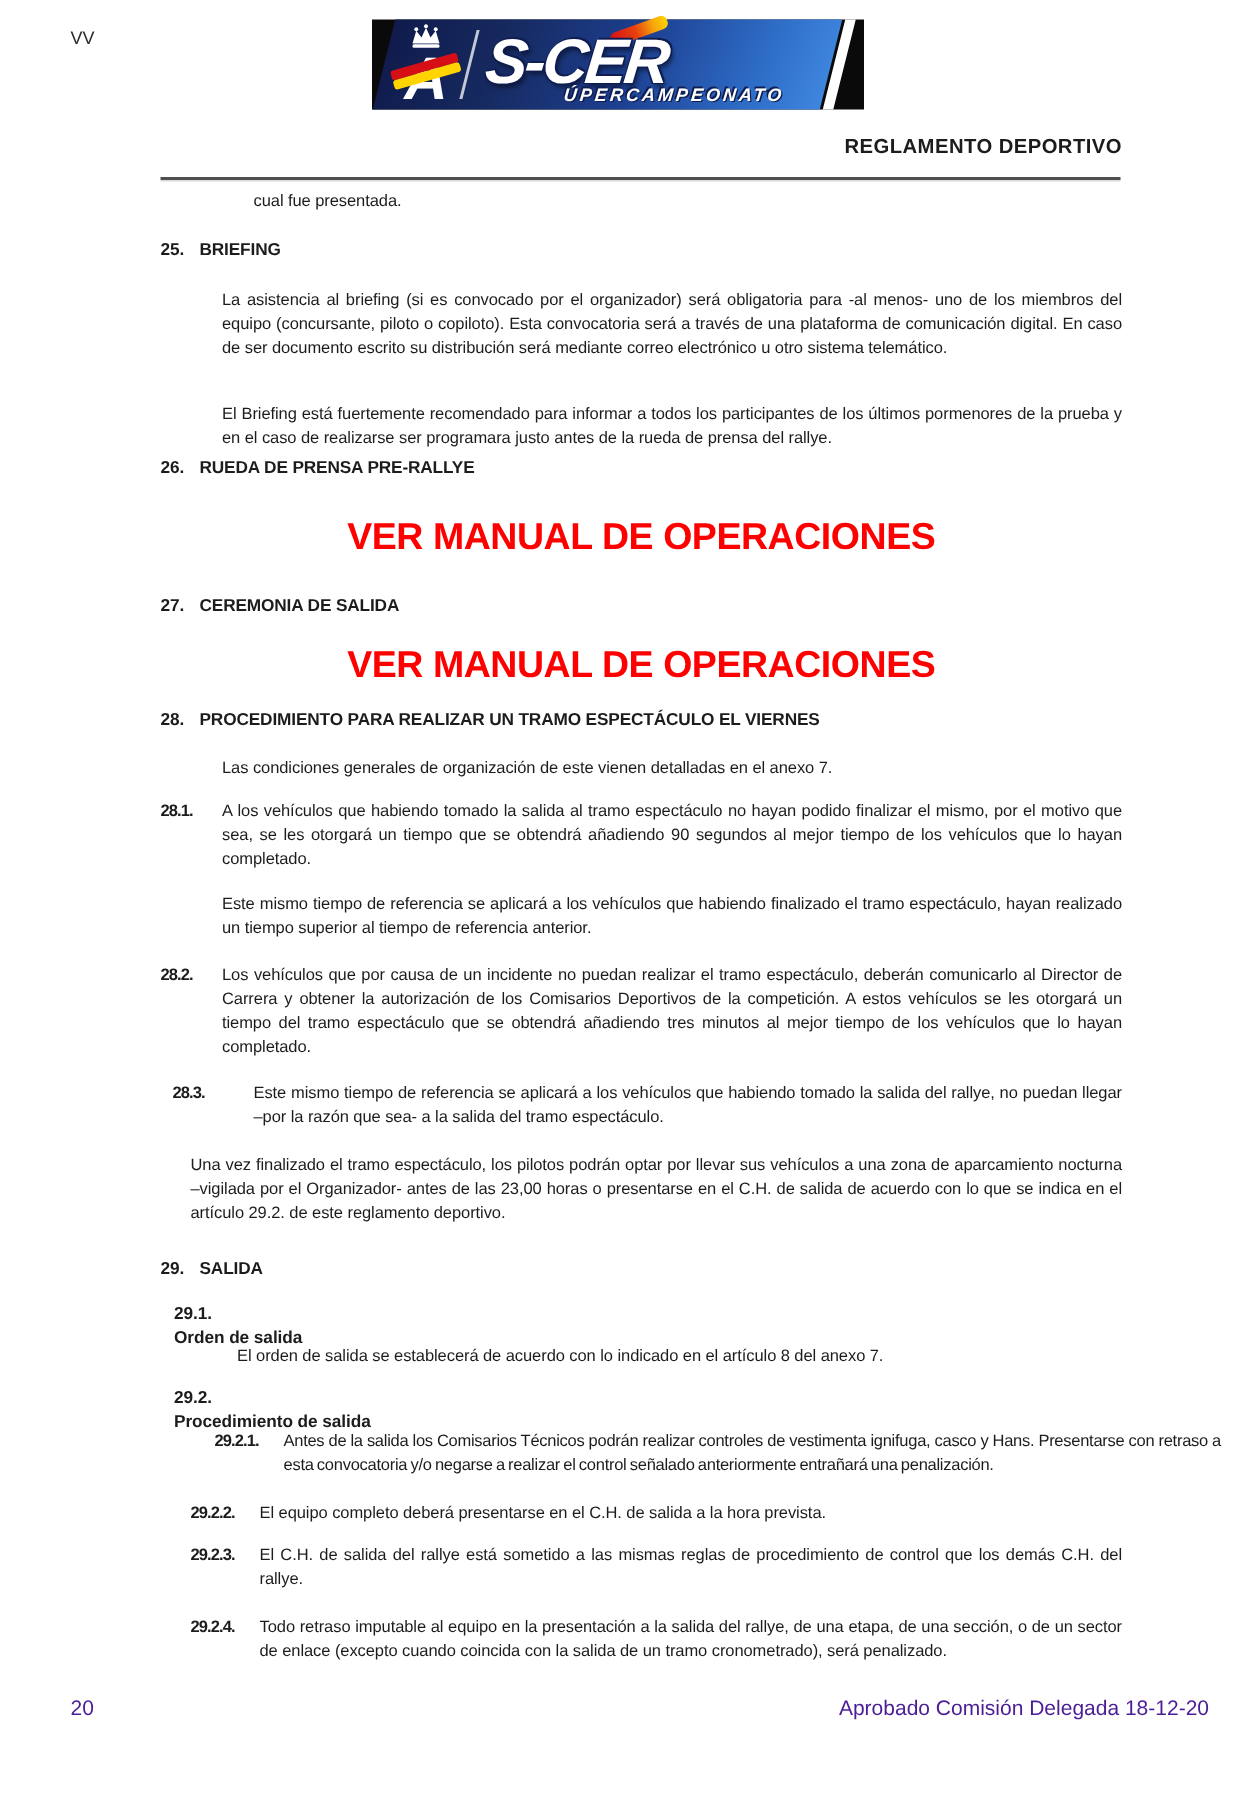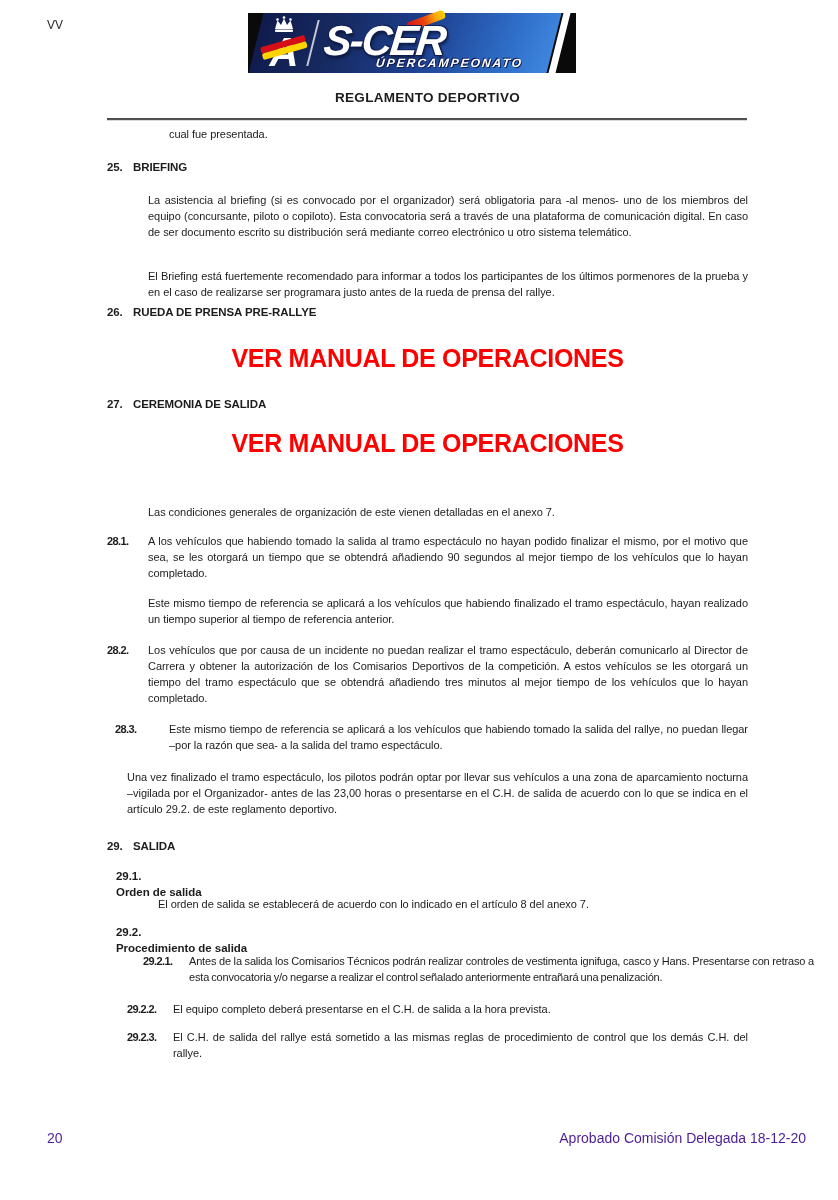--- a/index.html
+++ b/index.html
@@ -3,21 +3,21 @@
 <meta charset="utf-8">
 <style>
   html,body{margin:0;padding:0;background:#ffffff;}
   .page{position:relative;width:838px;height:1200px;background:#ffffff;overflow:hidden;
         font-family:"Liberation Sans",sans-serif;color:#1c1c1c;}
   .abs{position:absolute;}
   .body-text{font-size:11px;line-height:16px;letter-spacing:-0.05px;}
   .just{text-align:justify;}
   .tight{word-spacing:-0.7px;letter-spacing:-0.18px;margin-left:16px;}
   .vv{font-size:12px;color:#2a2a2a;}
-  .doc-title{width:641px;text-align:center;font-size:13.5px;font-weight:bold;letter-spacing:0.3px;}
+  .doc-title{width:641px;text-align:right;font-size:13.5px;font-weight:bold;letter-spacing:0.3px;}
   .rule{width:640px;height:0;border-top:2px solid #4f4f4f;border-bottom:1px solid #d8d8d8;}
   .sec{font-size:11.5px;font-weight:bold;letter-spacing:-0.1px;white-space:nowrap;}
   .sec .num{display:inline-block;width:26px;}
   .red-heading{width:641px;text-align:center;color:#ff0000;font-size:25px;font-weight:bold;
                letter-spacing:-0.3px;white-space:nowrap;}
   .item{display:flex;}
   .item .num{font-weight:bold;letter-spacing:-0.6px;flex:0 0 auto;}
   .subsec{display:flex;font-weight:bold;font-size:11.5px;flex-direction:column;}
   .footer-text{font-size:14px;color:#4c1d95;}
   
@@ -84,20 +84,23 @@
   </div>
 
   <div class="abs red-heading" style="left:107px;top:344px">VER MANUAL DE OPERACIONES</div>
 
   <div class="abs sec" style="left:107px;top:398px">
     <span class="num">27.</span><span>CEREMONIA DE SALIDA</span>
   </div>
 
   <div class="abs red-heading" style="left:107px;top:429px">VER MANUAL DE OPERACIONES</div>
 
+  <div class="abs sec" style="left:107px;top:474px">
+    <span class="num">28.</span><span>PROCEDIMIENTO PARA REALIZAR UN TRAMO ESPECTÁCULO EL VIERNES</span>
+  </div>
   <div class="abs body-text" style="left:148px;top:504px;width:600px">Las condiciones generales de organización de este vienen detalladas en el anexo 7.</div>
 
   <div class="abs body-text item" style="left:107px;top:533px;width:641px">
     <span class="num" style="width:41px">28.1.</span>
     <div class="just" style="width:600px">A los vehículos que habiendo tomado la salida al tramo espectáculo no hayan podido finalizar el mismo, por el motivo que sea, se les otorgará un tiempo que se obtendrá añadiendo 90 segundos al mejor tiempo de los vehículos que lo hayan completado.</div>
   </div>
 
   <div class="abs body-text just" style="left:148px;top:595px;width:600px">Este mismo tiempo de referencia se aplicará a los vehículos que habiendo finalizado el tramo espectáculo, hayan realizado un tiempo superior al tiempo de referencia anterior.</div>
 
   <div class="abs body-text item" style="left:107px;top:642px;width:641px">
@@ -135,17 +138,21 @@
   <div class="abs body-text item" style="left:127px;top:1001px;width:621px">
     <span class="num" style="width:46px">29.2.2.</span>
     <div style="width:575px">El equipo completo deberá presentarse en el C.H. de salida a la hora prevista.</div>
   </div>
 
   <div class="abs body-text item" style="left:127px;top:1029px;width:621px">
     <span class="num" style="width:46px">29.2.3.</span>
     <div class="just" style="width:575px">El C.H. de salida del rallye está sometido a las mismas reglas de procedimiento de control que los demás C.H. del rallye.</div>
   </div>
 
+  <div class="abs body-text item" style="left:127px;top:1077px;width:621px">
+    <span class="num" style="width:46px">29.2.4.</span>
+    <div class="just" style="width:575px">Todo retraso imputable al equipo en la presentación a la salida del rallye, de una etapa, de una sección, o de un sector de enlace (excepto cuando coincida con la salida de un tramo cronometrado), será penalizado.</div>
+  </div>
 
   <div class="abs footer-text" style="left:47px;top:1130px">20</div>
   <div class="abs footer-text" style="left:306px;top:1130px;width:500px;text-align:right">Aprobado Comisión Delegada 18-12-20</div>
 
 </div>
 
 </body></html>

